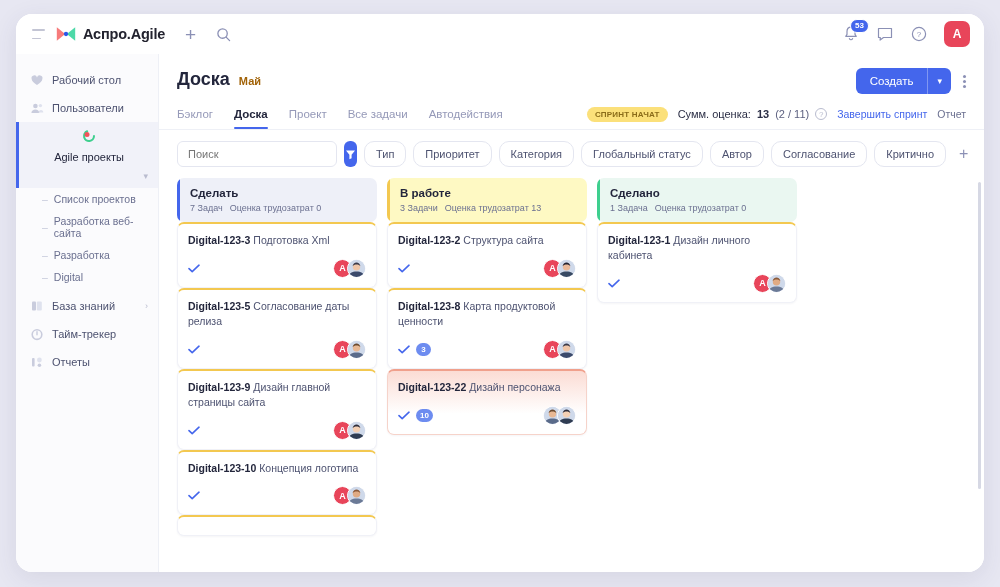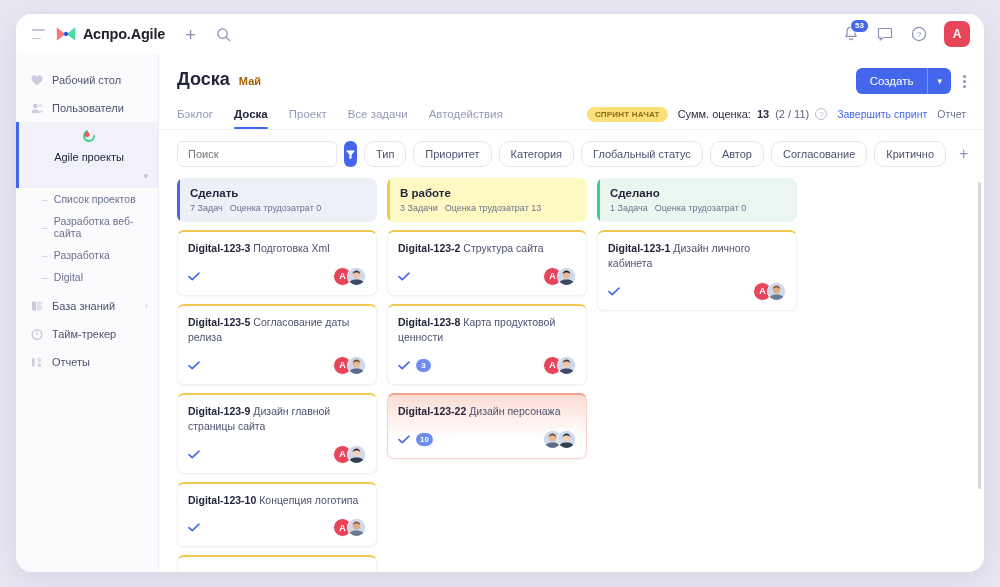--- a/index.html
+++ b/index.html
@@ -174,21 +174,21 @@
   .col-head.todo { background: #eef0f8; }
   .col-head.todo::before { background: #4466ec; }
   .col-head.prog { background: #fef9c3; }
   .col-head.prog::before { background: #f3c850; }
   .col-head.done { background: #eaf7f1; }
   .col-head.done::before { background: #3ecf8e; }
   .col-title { font-size: 11.5px; font-weight: 700; color: #23263c; }
   .col-meta { font-size: 9px; color: #6b7090; margin-top: 4px; display:flex; gap:7px; }
 
   .card {
-    margin-top: 8px; background: #fff; border-radius: 7px;
+    background: #fff; border-radius: 7px;
     border: 1px solid #f0f1f7; border-top: 2px solid #f3c850;
     padding: 9px 10px 9px 10px;
     box-shadow: 0 1px 2px rgba(60,60,100,.05);
     cursor: pointer;
   }
   .card.hl {
     background: linear-gradient(180deg,#fbdcd4 0%,#ffffff 68%);
     border: 1px solid #f6d3ca; border-top: 2px solid #f0a08c;
   }
   .card-title { font-size: 10.5px; line-height: 1.42; color: #4d5270; }

